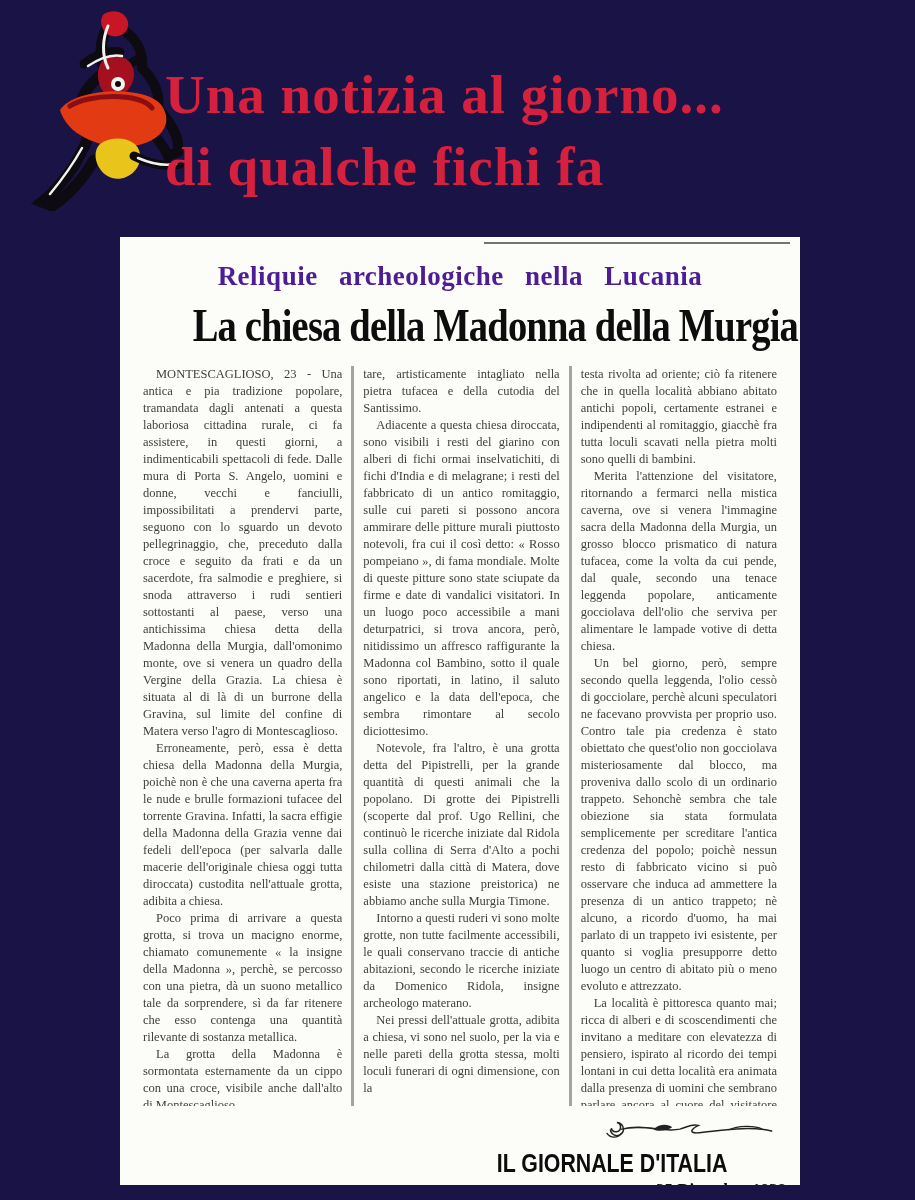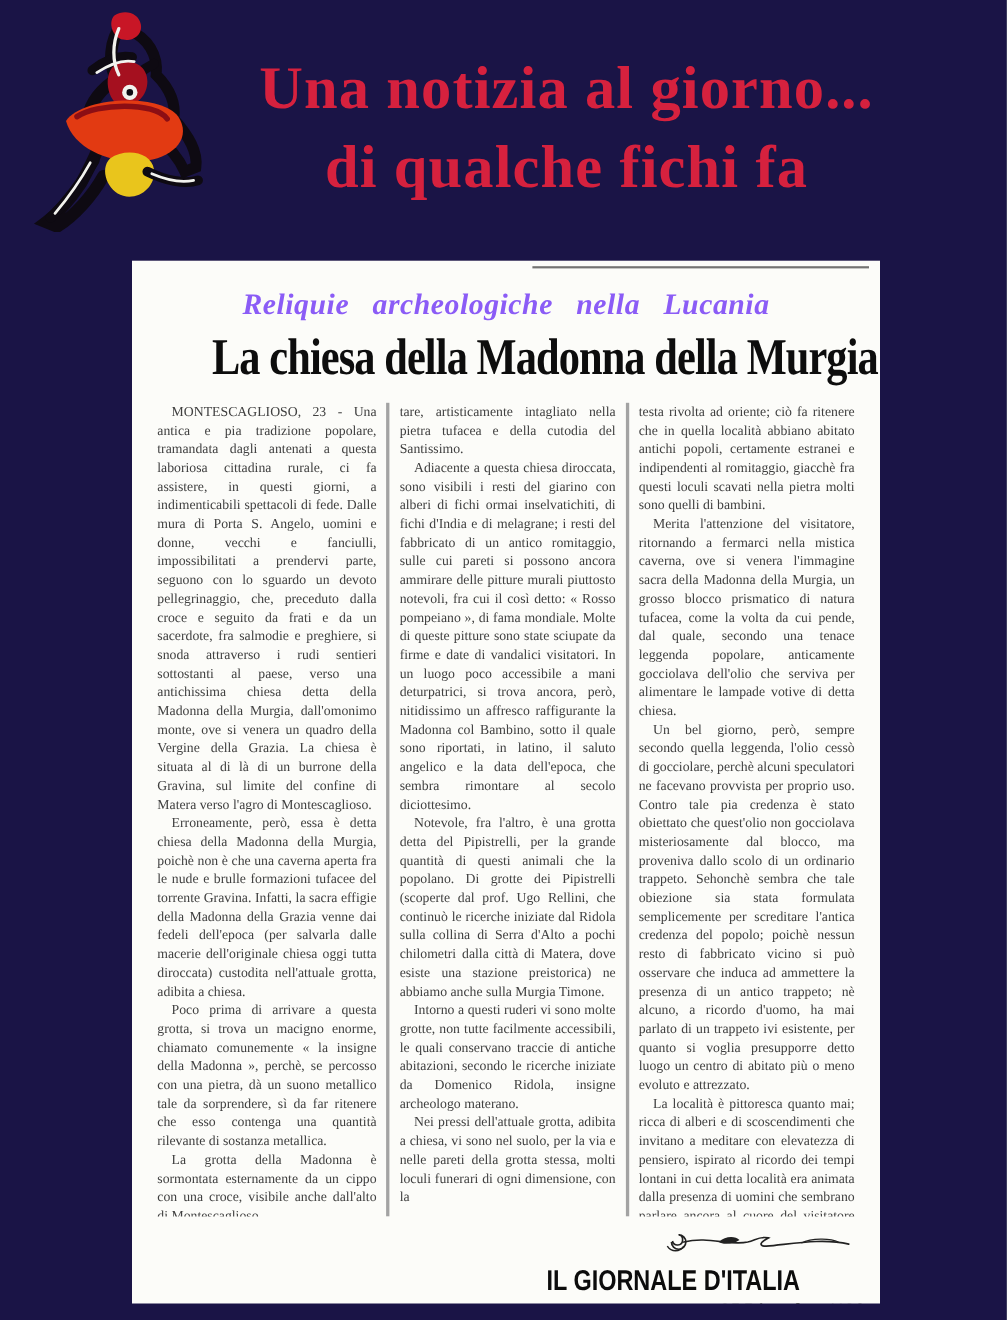--- a/index.html
+++ b/index.html
@@ -15,23 +15,23 @@
   }
 
   
   .dancers {
     position: absolute;
     left: 22px; top: 6px;
     width: 170px; height: 205px;
   }
   .title-block {
     position: absolute;
-    left: 165px; top: 44px;
+    left: 165px; top: 59px;
     width: 700px;
-    text-align: center;
+    text-align: left;
     color: var(--accent, #d6213e);
     font-family: "Liberation Serif", serif;
     font-weight: bold;
     font-size: 55px;
     line-height: 1.3;
     letter-spacing: 1px;
   }
   .credit-block {
     position: absolute;
     left: 18px; top: 178px;
@@ -61,22 +61,21 @@
     background: #2a2a2a;
     opacity: .65;
   }
   .kicker {
     margin-top: 14px;
     text-align: center;
     font-weight: bold;
     font-size: 27px;
     word-spacing: 14px;
     letter-spacing: .5px;
-    color: #8b5cf6;
-    font-style: italic;
+    color: #4c1d95;
   }
   .headline {
     margin-top: 6px;
     text-align: center;
     font-weight: bold;
     font-size: 47px;
     white-space: nowrap;
     transform: scaleX(0.82);
     transform-origin: 50% 50%;
     letter-spacing: -1px;
@@ -177,21 +176,21 @@
 
       </div>
       <div class="col">
         <p class="noindent">tare, artisticamente intagliato nella pietra tufacea e della cutodia del Santissimo.</p>
         <p>Adiacente a questa chiesa diroccata, sono visibili i resti del giarino con alberi di fichi ormai inselvatichiti, di fichi d'India e di melagrane; i resti del fabbricato di un antico romitaggio, sulle cui pareti si possono ancora ammirare delle pitture murali piuttosto notevoli, fra cui il così detto: « Rosso pompeiano », di fama mondiale. Molte di queste pitture sono state sciupate da firme e date di vandalici visitatori. In un luogo poco accessibile a mani deturpatrici, si trova ancora, però, nitidissimo un affresco raffigurante la Madonna col Bambino, sotto il quale sono riportati, in latino, il saluto angelico e la data dell'epoca, che sembra rimontare al secolo diciottesimo.</p>
         <p>Notevole, fra l'altro, è una grotta detta del Pipistrelli, per la grande quantità di questi animali che la popolano. Di grotte dei Pipistrelli (scoperte dal prof. Ugo Rellini, che continuò le ricerche iniziate dal Ridola sulla collina di Serra d'Alto a pochi chilometri dalla città di Matera, dove esiste una stazione preistorica) ne abbiamo anche sulla Murgia Timone.</p>
         <p>Intorno a questi ruderi vi sono molte grotte, non tutte facilmente accessibili, le quali conservano traccie di antiche abitazioni, secondo le ricerche iniziate da Domenico Ridola, insigne archeologo materano.</p>
         <p>Nei pressi dell'attuale grotta, adibita a chiesa, vi sono nel suolo, per la via e nelle pareti della grotta stessa, molti loculi funerari di ogni dimensione, con la</p>
       </div>
       <div class="col">
-        <p class="noindent">testa rivolta ad oriente; ciò fa ritenere che in quella località abbiano abitato antichi popoli, certamente estranei e indipendenti al romitaggio, giacchè fra questi loculi scavati nella pietra molti sono quelli di bambini.</p>
+        <p class="noindent">testa rivolta ad oriente; ciò fa ritenere che in quella località abbiano abitato antichi popoli, certamente estranei e indipendenti al romitaggio, giacchè fra tutta loculi scavati nella pietra molti sono quelli di bambini.</p>
         <p>Merita l'attenzione del visitatore, ritornando a fermarci nella mistica caverna, ove si venera l'immagine sacra della Madonna della Murgia, un grosso blocco prismatico di natura tufacea, come la volta da cui pende, dal quale, secondo una tenace leggenda popolare, anticamente gocciolava dell'olio che serviva per alimentare le lampade votive di detta chiesa.</p>
         <p>Un bel giorno, però, sempre secondo quella leggenda, l'olio cessò di gocciolare, perchè alcuni speculatori ne facevano provvista per proprio uso. Contro tale pia credenza è stato obiettato che quest'olio non gocciolava misteriosamente dal blocco, ma proveniva dallo scolo di un ordinario trappeto. Sehonchè sembra che tale obiezione sia stata formulata semplicemente per screditare l'antica credenza del popolo; poichè nessun resto di fabbricato vicino si può osservare che induca ad ammettere la presenza di un antico trappeto; nè alcuno, a ricordo d'uomo, ha mai parlato di un trappeto ivi esistente, per quanto si voglia presupporre detto luogo un centro di abitato più o meno evoluto e attrezzato.</p>
         <p>La località è pittoresca quanto mai; ricca di alberi e di scoscendimenti che invitano a meditare con elevatezza di pensiero, ispirato al ricordo dei tempi lontani in cui detta località era animata dalla presenza di uomini che sembrano parlare ancora al cuore del visitatore dal cavo dei numerosi loculi, protesi come altrettanti occhi, che, nel loro vago sguardo, riesumano il corso dei secoli.</p>
 
       </div>
     </div>
 
     <div class="footer">
       <svg class="flourish" viewBox="0 0 200 32" aria-hidden="true">
         <path d="M14,14 a7,7 0 1,0 7,-7 a5,5 0 1,1 -6,6" fill="none" stroke="#222" stroke-width="1.6"></path>

